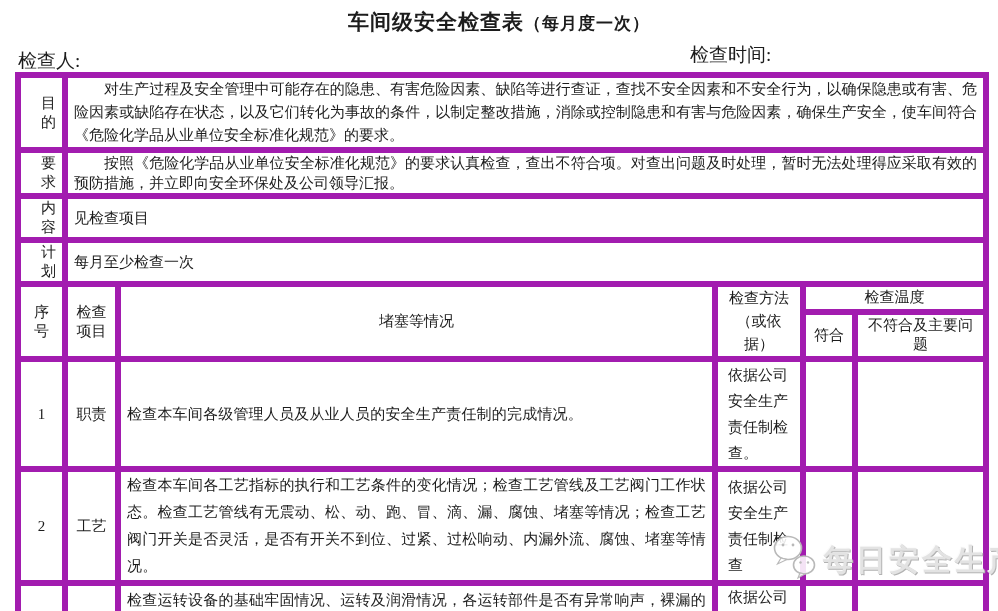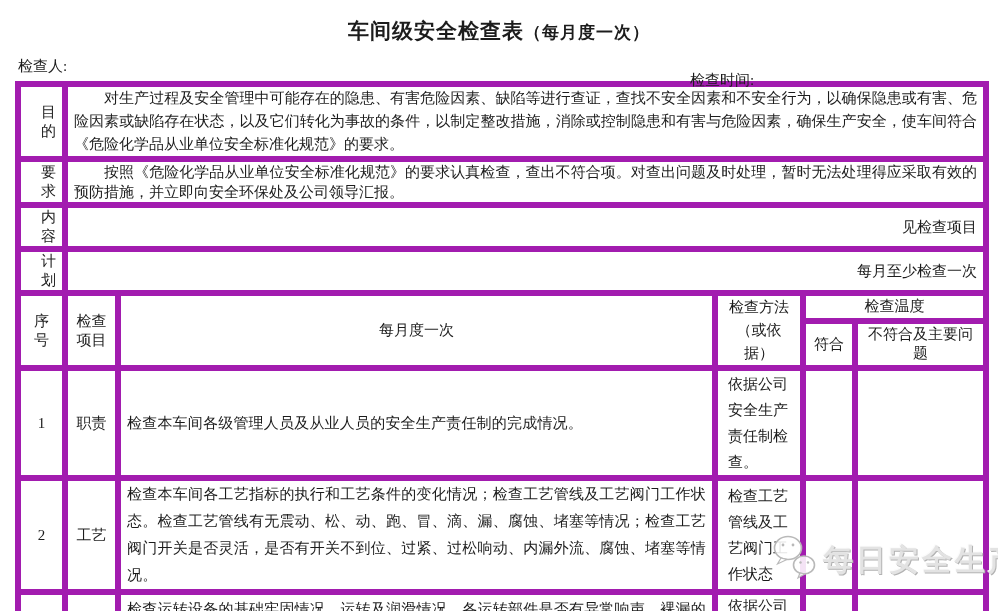--- a/index.html
+++ b/index.html
@@ -1,36 +1,36 @@
 <!DOCTYPE html>
 <html><head>
 <meta charset="utf-8">
 <style>
   html,body { margin:0; padding:0; }
   body {
     width:998px; height:611px; background:#ffffff; overflow:hidden; position:relative;
     font-family:"Liberation Serif","DejaVu Serif",serif; color:#1c1c1c;
   }
-  .doc-title { text-align:center; font-weight:bold; padding-top:17px; height:30px; font-size:21px; letter-spacing:1px; white-space:nowrap; }
+  .doc-title { text-align:center; font-weight:bold; padding-top:8px; height:30px; font-size:21px; letter-spacing:1px; white-space:nowrap; }
   .title-suffix { font-size:17px; }
 
-  .info-row { position:relative; height:34px; font-size:15px; }
+  .info-row { position:relative; height:34px; font-size:19px; }
   .info-row .inspector { position:absolute; left:18px;  top:10px; }
   .info-row .inspected { position:absolute; left:237px; top:10px; }
-  .info-row .time      { position:absolute; left:690px; top:24px; }
+  .info-row .time      { position:absolute; left:690px; top:4px; }
 
   table.sheet { border-collapse:collapse; table-layout:fixed; margin-left:15px; width:968px; }
   table.sheet td {
     border:6px solid #a21caf; font-size:15px; padding:0 6px; overflow:hidden;
     vertical-align:middle;
   }
   td.label  { text-align:right; padding:0 2px; }
   td.meta-text { text-align:justify; text-indent:2em; line-height:20px; padding:0 12px; }
   tr.m0 td.meta-text { line-height:23px; }
-  td.meta-center { text-align:right; text-indent:0; }
+  td.meta-center { text-align:left; text-indent:0; }
   td.hdr { text-align:center; }
   td.hdr .hline { line-height:23px; }
   td.seq, td.item { text-align:center; }
   td.standard { text-align:justify; line-height:27px; padding:2px 10px 2px 13px; font-size:14.5px; letter-spacing:0.2px; }
   td.method { text-align:center; padding:0 4px; line-height:26px; font-size:14.5px; }
   td.method .inner { max-width:62px; margin:0 auto; display:inline-block; text-align:left; vertical-align:middle; }
   tr.r3 td.method, tr.r4 td.method { line-height:22px; }
 
   tr.m0 { height:52px; } tr.m1 { height:38px; } tr.m2 { height:22px; } tr.m3 { height:22px; }
   tr.ha { height:26px; } tr.hb { height:23px; }
@@ -76,21 +76,21 @@
     <td class="meta-text meta-center" colspan="5">见检查项目</td>
   </tr>
   <tr class="m3">
     <td class="label">计划</td>
     <td class="meta-text meta-center" colspan="5">每月至少检查一次</td>
   </tr>
 
   <tr class="ha">
     <td class="hdr" rowspan="2">序号</td>
     <td class="hdr" rowspan="2">检查项目</td>
-    <td class="hdr" rowspan="2">每月度一次</td>
+    <td class="hdr" rowspan="2">堵塞等情况</td>
     <td class="hdr" rowspan="2">
       <div class="hline">检查方法</div>
       <div class="hline">（或依据）</div>
     </td>
     <td class="hdr" colspan="2">检查温度</td>
   </tr>
   <tr class="hb">
     <td class="hdr">符合</td>
     <td class="hdr">不符合及主要问题</td>
   </tr>
@@ -100,21 +100,21 @@
     <td class="item">职责</td>
     <td class="standard">检查本车间各级管理人员及从业人员的安全生产责任制的完成情况。</td>
     <td class="method"><span class="inner">依据公司安全生产责任制检查。</span></td>
     <td></td>
     <td></td>
   </tr>
   <tr class="r2">
     <td class="seq">2</td>
     <td class="item">工艺</td>
     <td class="standard">检查本车间各工艺指标的执行和工艺条件的变化情况；检查工艺管线及工艺阀门工作状态。检查工艺管线有无震动、松、动、跑、冒、滴、漏、腐蚀、堵塞等情况；检查工艺阀门开关是否灵活，是否有开关不到位、过紧、过松响动、内漏外流、腐蚀、堵塞等情况。</td>
-    <td class="method"><span class="inner">检查工艺管线及工艺阀门工作状态</span></td>
+    <td class="method"><span class="inner">依据公司安全生产责任制检查</span></td>
     <td></td>
     <td></td>
   </tr>
   <tr class="r3">
     <td class="seq">3</td>
     <td class="item">设备</td>
     <td class="standard">检查运转设备的基础牢固情况、运转及润滑情况，各运转部件是否有异常响声，裸漏的运转部件防护罩是否齐全可靠，辅机及管线是否有震动，润滑油的油质变化情况；检查设备的运转状态；检查温度、压力、阻力、流量等是否在范围之内，液位指示是否准确。</td>
     <td class="method"><span class="inner">依据公司有关要求及安全操作规程检查现场</span></td>
     <td></td>
     <td></td>

